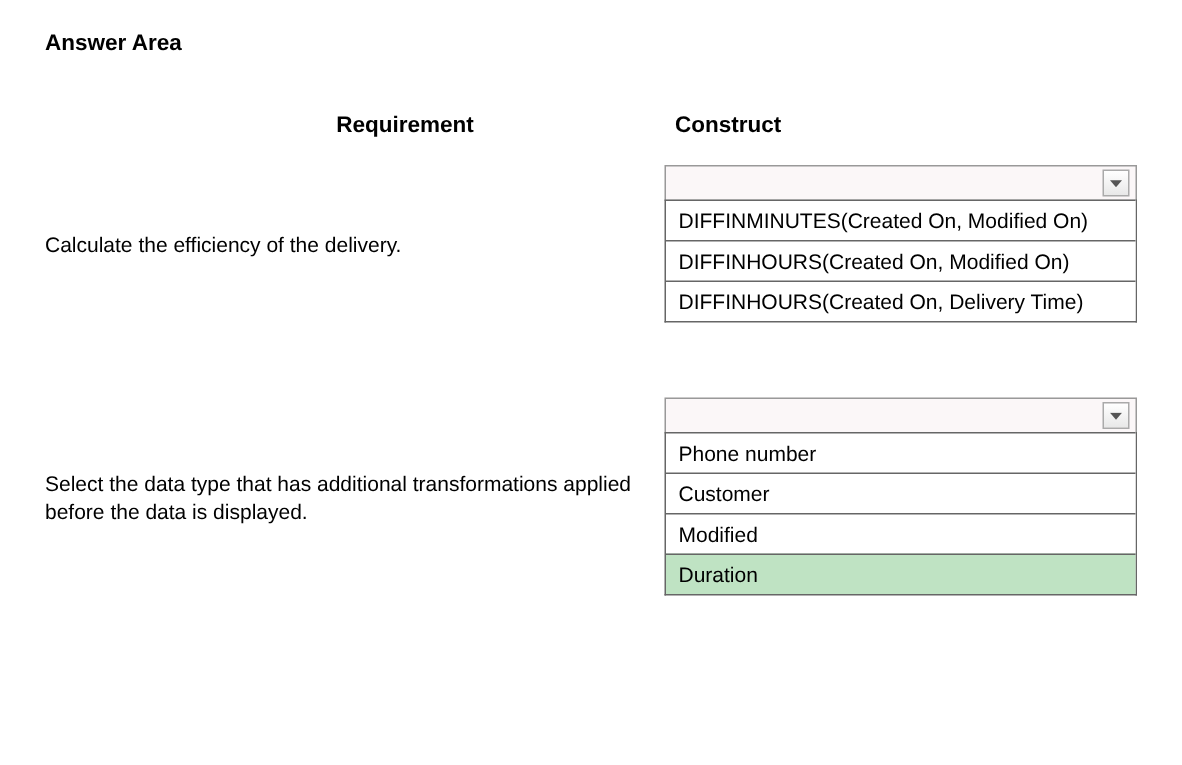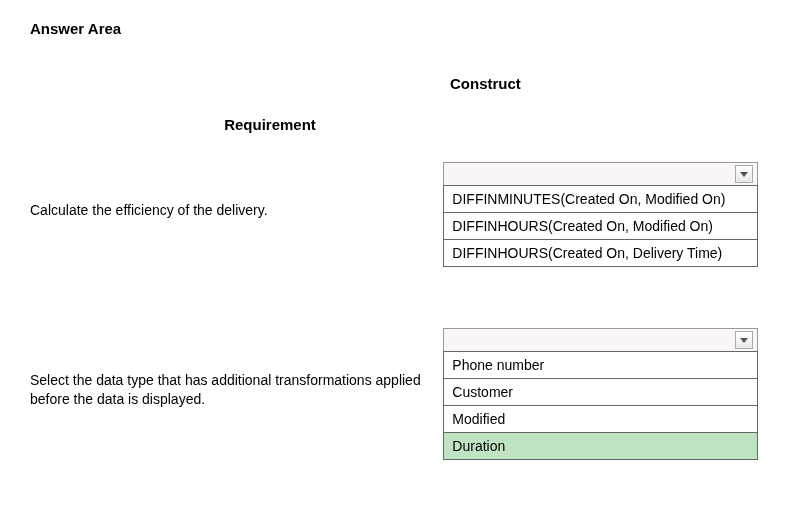--- a/index.html
+++ b/index.html
@@ -23,21 +23,20 @@
     .headers {
       display: flex;
       margin-bottom: 18px;
     }
     .header-req {
       width: 420px;
       text-align: center;
       font-weight: bold;
       font-size: 15px;
       padding-left: 60px;
-      margin-top: 41px;
     }
     .header-con {
       flex: 1;
       text-align: left;
       font-weight: bold;
       font-size: 15px;
       padding-right: 40px;
     }
     .row {
       display: flex;
@@ -46,21 +45,20 @@
     }
     .requirement-cell {
       width: 420px;
       padding-right: 20px;
       padding-top: 2px;
       font-size: 14px;
       line-height: 1.35;
     }
     .construct-cell {
       width: 320px;
-      margin-top: 11px;
     }
     .dropdown-closed {
       border: 1px solid #999;
       background: #fbf7f8;
       height: 24px;
       display: flex;
       align-items: center;
       justify-content: flex-end;
       padding: 0 4px;
     }

